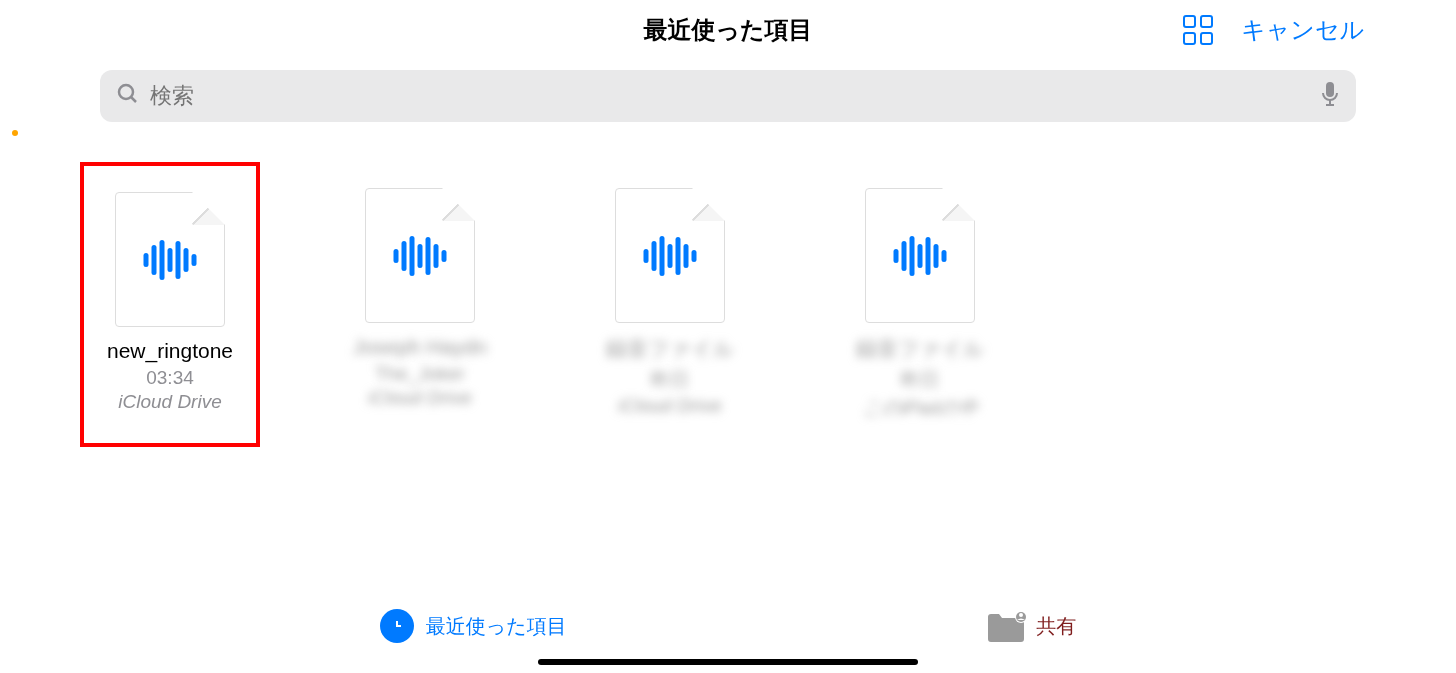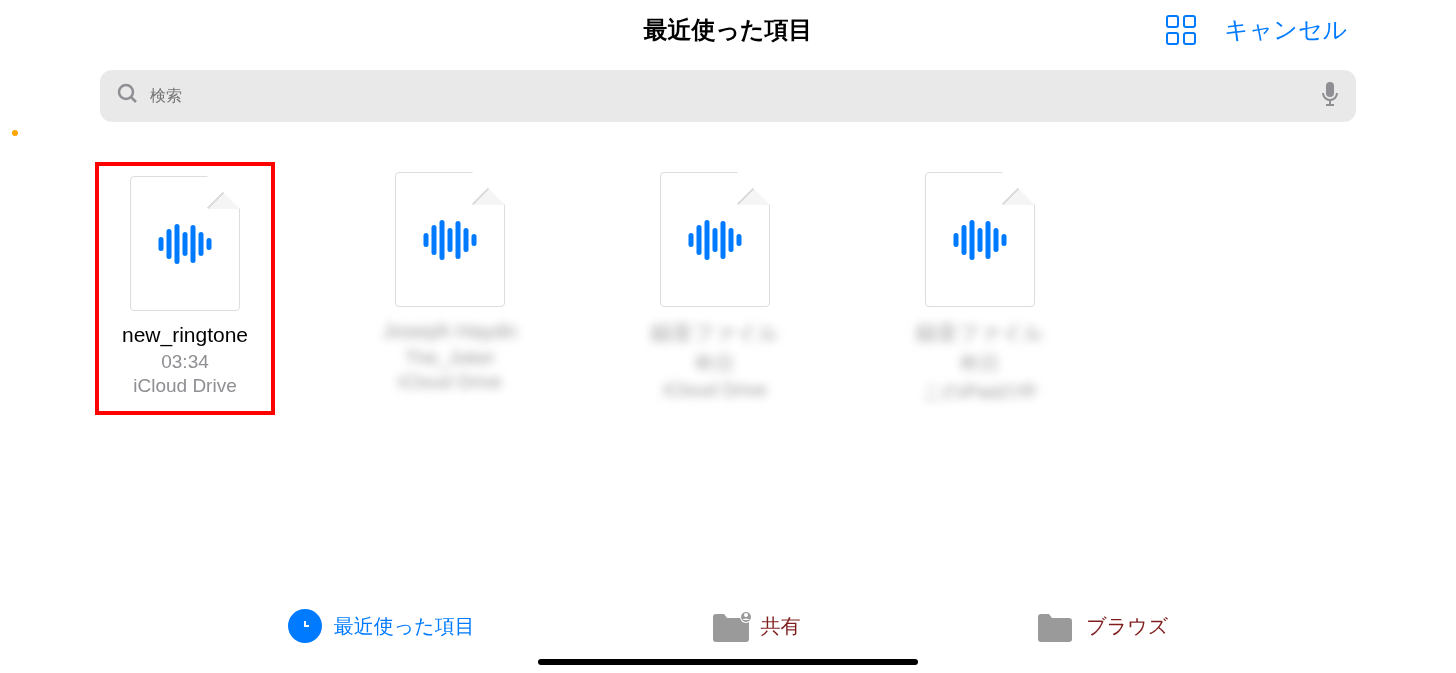--- a/index.html
+++ b/index.html
@@ -23,21 +23,21 @@
       position: relative;
       height: 60px;
     }
     .header-title {
       font-size: 24px;
       font-weight: 600;
       color: #000;
     }
     .header-right {
       position: absolute;
-      right: 109px;
+      right: 92px;
       display: flex;
       align-items: center;
       gap: 28px;
     }
     .grid-icon {
       display: flex;
       flex-direction: column;
       gap: 4px;
     }
     .grid-icon-row {
@@ -66,40 +66,39 @@
       height: 52px;
     }
     .search-icon {
       color: #8e8e93;
       margin-right: 10px;
     }
     .search-input {
       flex: 1;
       border: none;
       background: transparent;
-      font-size: 16px;
+      font-size: 22px;
       color: #701a75;
       outline: none;
     }
     .mic-icon {
       color: #8e8e93;
     }
     .file-grid {
       display: flex;
       gap: 70px;
       padding: 20px 80px;
     }
     .file-item {
       display: flex;
       flex-direction: column;
       align-items: center;
       width: 180px;
       cursor: pointer;
-      padding: 10px;
-      margin-left: 15px;
+      padding: 26px;
     }
     .file-item.highlighted {
       border: 4px solid #ff0000;
     }
     .file-icon {
       width: 110px;
       height: 135px;
       position: relative;
       margin-bottom: 12px;
       border: 1px solid #ddd;
@@ -150,20 +149,21 @@
       font-size: 19px;
       color: #8e8e93;
       text-align: center;
       margin-top: 4px;
     }
     .file-location {
       font-size: 19px;
       color: #8e8e93;
       text-align: center;
       margin-top: 2px;
+      font-style: italic;
     }
     .blurred .file-name,
     .blurred .file-time,
     .blurred .file-location {
       filter: blur(5px);
       color: #999;
     }
     .bottom-nav {
       position: absolute;
       bottom: 30px;
@@ -351,23 +351,15 @@
       <svg width="42" height="34" viewBox="0 0 42 34" fill="#9a9a9a">
         <path d="M2 6 L2 28 Q2 31 5 31 L35 31 Q38 31 38 28 L38 10 Q38 7 35 7 L16 7 L13 3 L5 3 Q2 3 2 6 Z"></path>
         <circle cx="35" cy="6" r="6" fill="#fff"></circle>
         <circle cx="35" cy="6" r="5" fill="#9a9a9a"></circle>
         <circle cx="35" cy="4" r="2" fill="#fff"></circle>
         <path d="M31 9 Q35 6 39 9" fill="#fff"></path>
       </svg>
     </div>
     <div class="nav-label">共有</div>
   </div>
-  <div class="nav-item">
-    <div class="folder-icon">
-      <svg width="38" height="31" viewBox="0 0 38 31" fill="#9a9a9a">
-        <path d="M2 6 L2 28 Q2 31 5 31 L33 31 Q36 31 36 28 L36 10 Q36 7 33 7 L16 7 L13 3 L5 3 Q2 3 2 6 Z"></path>
-      </svg>
-    </div>
-    <div class="nav-label">ブラウズ</div>
-  </div>
 </div>
 
 <div class="home-indicator"></div>
 
 </body></html>

